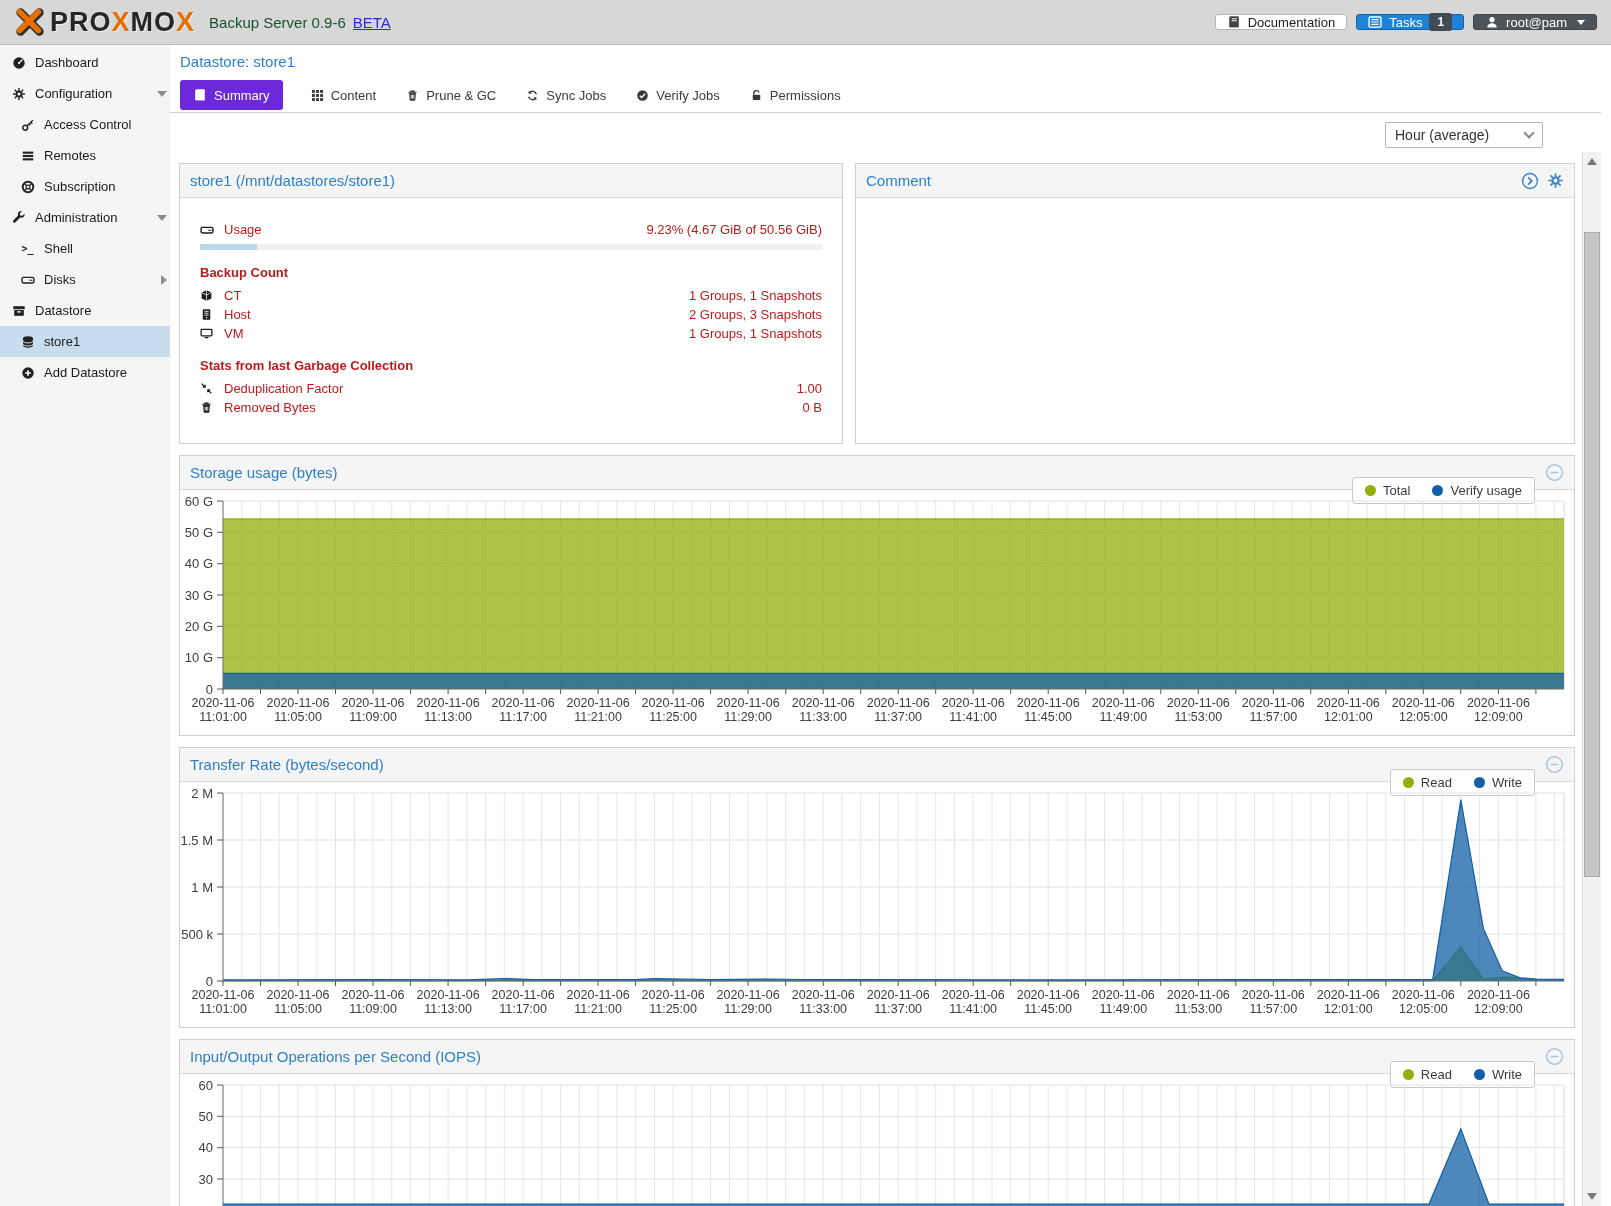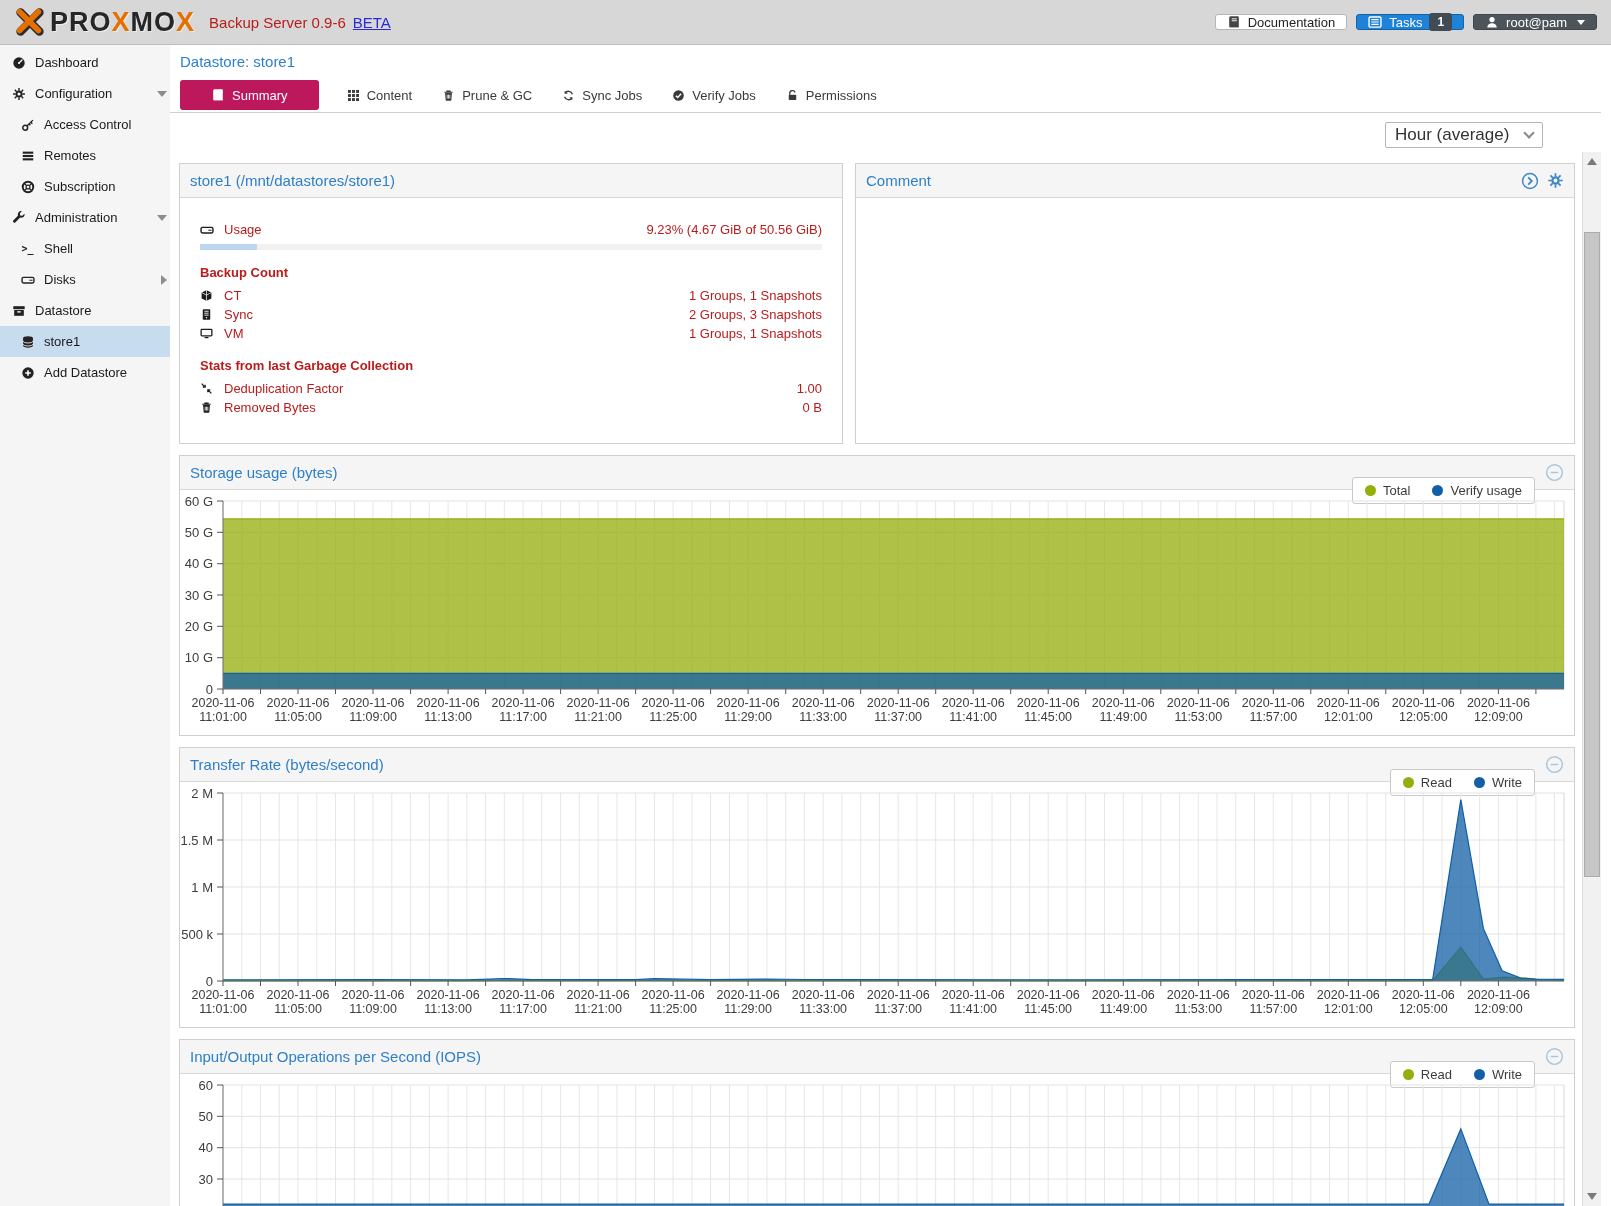--- a/index.html
+++ b/index.html
@@ -7,21 +7,21 @@
     font-family:"Liberation Sans", sans-serif; }
 
   
   .topbar { position:absolute; left:0; top:0; width:1611px; height:45px;
     background:#d7d7d7; border-bottom:1px solid #bdbdbd;
     display:flex; align-items:center; padding:0 14px; }
   .logo { display:flex; align-items:center; gap:4px; }
   .logo-text { font-weight:bold; font-size:27px; letter-spacing:1px; color:#262626;
     text-shadow:1px 1px 1px rgba(255,255,255,.6); }
   .logo-text .ox { color:#e57000; }
-  .product { font-size:15px; color:#b91c1c; margin-left:14px; }
+  .product { font-size:15px; color:#14532d; margin-left:14px; }
   .beta { font-size:15px; color:#2b2bd6; text-decoration:underline; margin-left:7px; cursor:pointer; }
   .tb-right { margin-left:auto; display:flex; align-items:center; gap:9px; }
   .tb-btn { height:16px; display:inline-flex; align-items:center; gap:7px;
     padding:0 11px; border-radius:3px; font-size:13px; cursor:pointer; }
   .btn-doc { background:#fff; border:1px solid #b5b5b5; color:#222; }
   .btn-tasks { background:#1d82d8; border:1px solid #1263a2; color:#fff; }
   .badge { background:#414b54; color:#fff; font-size:12px; font-weight:bold;
     padding:2px 8px; border-radius:3px; }
   .btn-user { background:#4d545a; border:1px solid #3f464c; color:#fff; }
   .caret-w { width:0; height:0; border-left:4px solid transparent; border-right:4px solid transparent;
@@ -44,25 +44,25 @@
 
   
   .main { position:absolute; left:170px; top:45px; width:1431px; height:1161px;
     background:#fff; overflow:hidden; }
   .page-title { margin:8px 0 0 10px; font-size:15px; color:#2e7fc9; }
   .tabbar { margin-top:10px; height:33px; border-bottom:1px solid #d0d0d0;
     display:flex; align-items:flex-start; gap:26px; padding:0 10px; }
   .tab { height:30px; display:inline-flex; align-items:center; gap:7px;
     font-size:13px; color:#3a3a3a; cursor:pointer; padding:0 2px; }
   .tab .ic { color:#3a3a3a; }
-  .tab.active { background:#be185d; color:#fff; border-radius:3px; padding:0 31px; }
+  .tab.active { background:#6d28d9; color:#fff; border-radius:3px; padding:0 13px; }
   .tab.active .ic { color:#fff; }
   .range-combo { position:absolute; top:77px; right:58px; width:158px; height:26px;
     background:#fff; border:1px solid #b5b5b5; border-radius:2px;
-    display:flex; align-items:center; padding:0 9px; font-size:17px; color:#333; cursor:pointer; }
+    display:flex; align-items:center; padding:0 9px; font-size:14px; color:#333; cursor:pointer; }
   .combo-caret { margin-left:auto; width:8px; height:8px; border-right:2px solid #8a8a8a;
     border-bottom:2px solid #8a8a8a; transform:rotate(45deg); margin-top:-4px; }
 
   
   .panel { position:absolute; border:1px solid #cfcfcf; background:#fff; }
   .phead { height:34px; background:#f5f5f5; border-bottom:1px solid #d8d8d8;
     display:flex; align-items:center; padding:0 10px; }
   .ptitle { color:#2e7fc9; font-size:15px; white-space:nowrap; }
   .hicons { margin-left:auto; display:flex; align-items:center; gap:8px; color:#3e86c8; }
   .pbody { position:relative; }
@@ -446,21 +446,21 @@
           </span>
         <span>CT</span>
         <span class="val">1 Groups, 1 Snapshots</span>
       </div>
       <div class="srow">
         <span class="ric">
             <svg class="ic" width="13" height="13">
               <use href="#i-server"></use>
             </svg>
           </span>
-        <span>Sync</span>
+        <span>Host</span>
         <span class="val">2 Groups, 3 Snapshots</span>
       </div>
       <div class="srow">
         <span class="ric">
             <svg class="ic" width="13" height="13">
               <use href="#i-monitor"></use>
             </svg>
           </span>
         <span>VM</span>
         <span class="val">1 Groups, 1 Snapshots</span>

